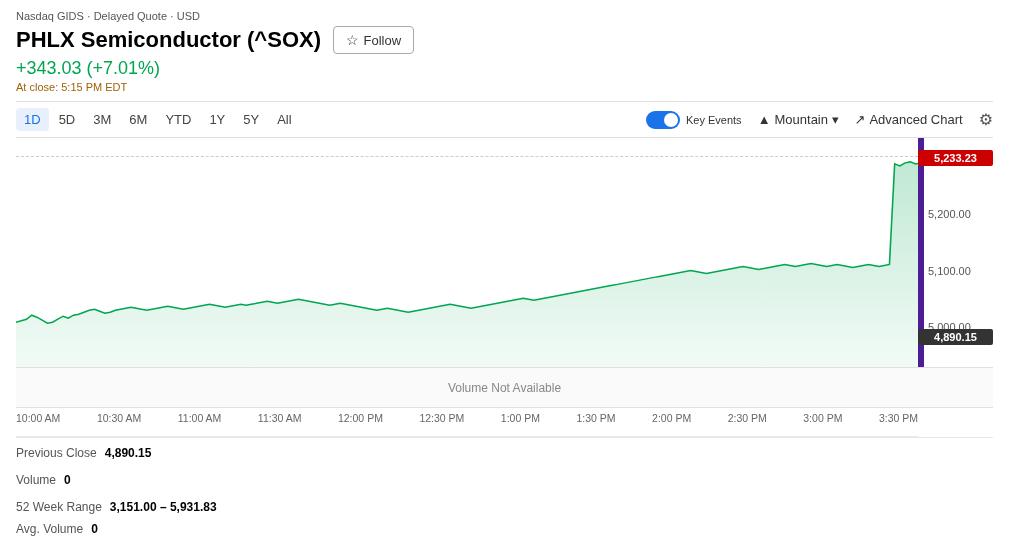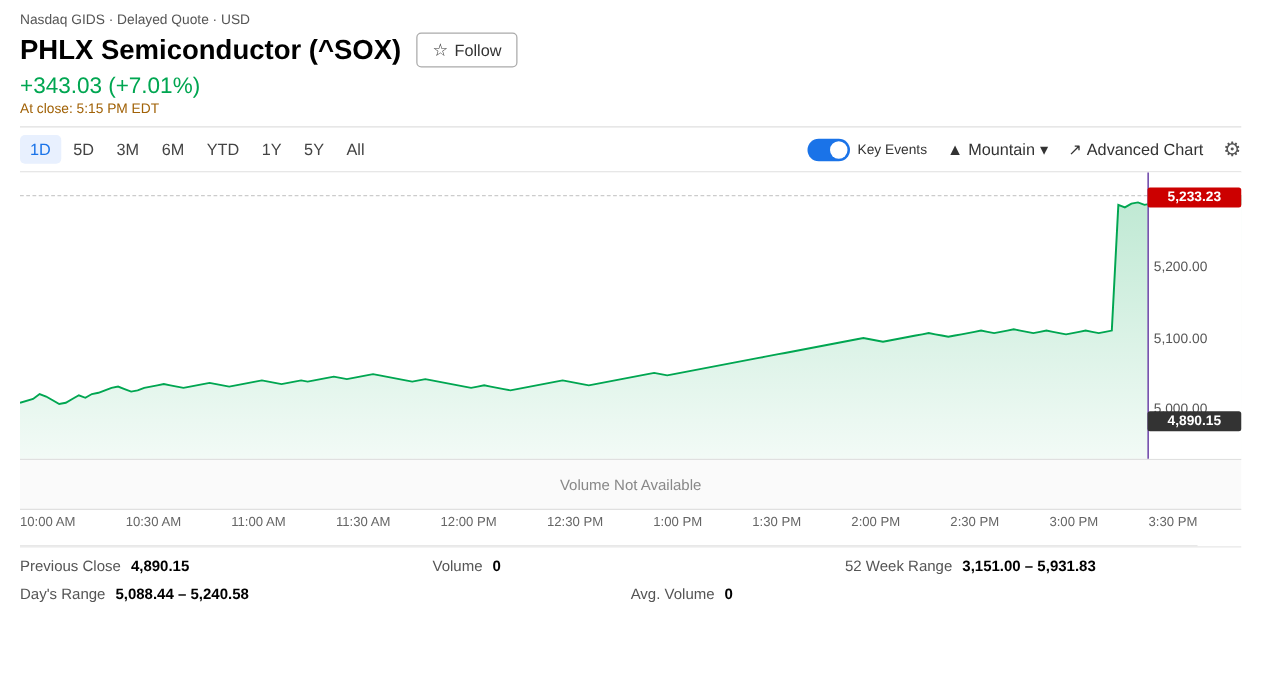--- a/index.html
+++ b/index.html
@@ -161,21 +161,21 @@
       width: 100%;
       height: 100%;
     }
     .price-label-right {
       position: absolute;
       right: 0;
       top: 0;
       width: 75px;
       height: 100%;
       background: #fff;
-      border-left: 1px solid #4c1d95;
+      border-left: 6px solid #4c1d95;
       display: flex;
       flex-direction: column;
       justify-content: space-between;
       padding: 4px 4px;
       font-size: 11px;
       color: #555;
     }
     .current-price-label {
       position: absolute;
       right: 0;
@@ -217,30 +217,31 @@
       align-items: center;
       justify-content: center;
       font-size: 12px;
       color: #888;
       position: relative;
     }
     .time-axis {
       display: flex;
       justify-content: space-between;
       padding: 4px 0 12px 0;
-      margin-right: 35px;
+      margin-right: 75px;
       font-size: 10.5px;
       color: #666;
       border-bottom: 1px solid #e8e8e8;
     }
     .stats-row {
       display: flex;
       border-top: 1px solid #e8e8e8;
       padding: 8px 0 4px 0;
       gap: 13px;
+      flex-direction: column;
     }
     .stat-group {
       display: flex;
       align-items: center;
       flex: 1;
       gap: 8px;
     }
     .stat-label {
       font-size: 12px;
       color: #555;
@@ -429,21 +430,17 @@
       <span class="stat-label">Volume</span>
       <span class="stat-value">0</span>
     </div>
     <div class="stat-group">
       <span class="stat-label">52 Week Range</span>
       <span class="stat-value">3,151.00 – 5,931.83</span>
     </div>
   </div>
   <div class="stats-row2">
     <div class="stat-group2">
-      <span class="stat-label">Day's Range</span>
-      <span class="stat-value">5,088.44 – 5,240.58</span>
-    </div>
-    <div class="stat-group2">
       <span class="stat-label">Avg. Volume</span>
       <span class="stat-value">0</span>
     </div>
   </div>
 </div>
 
 </body></html>

